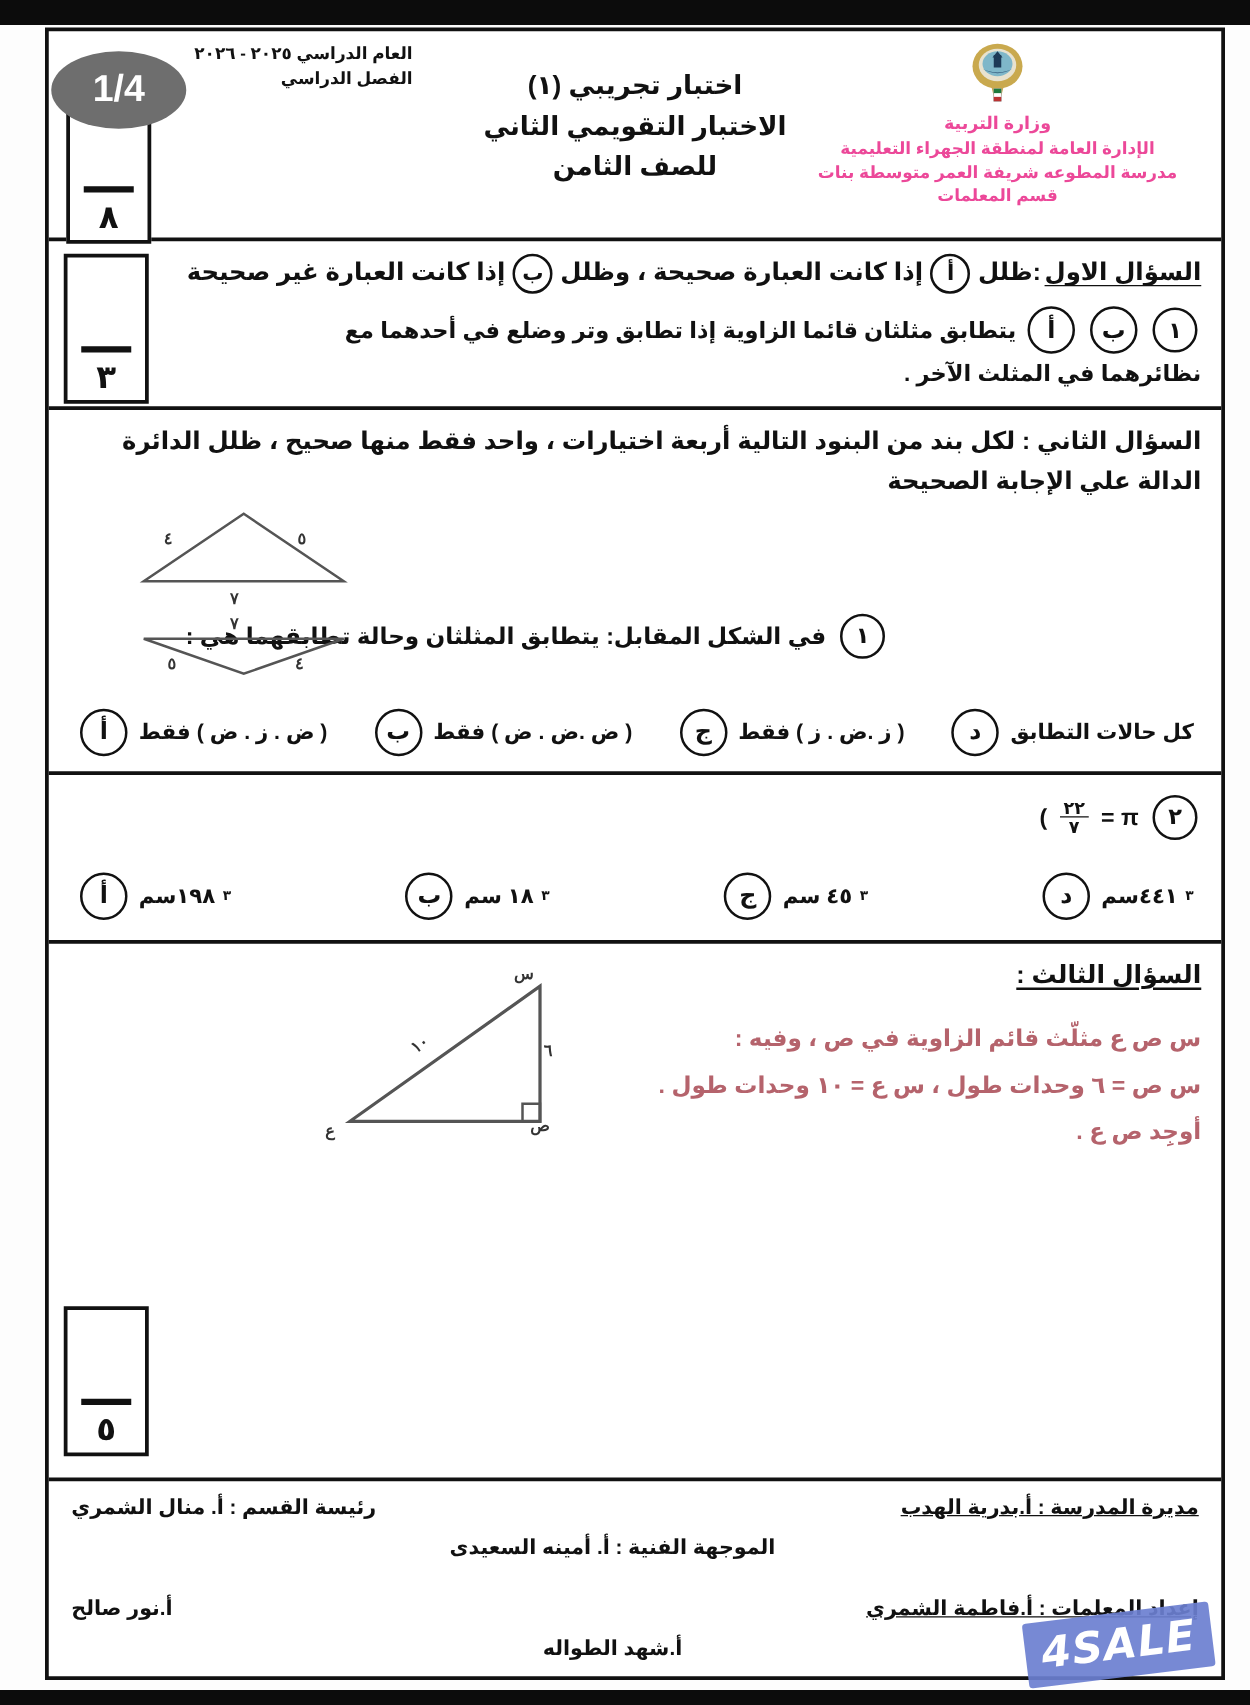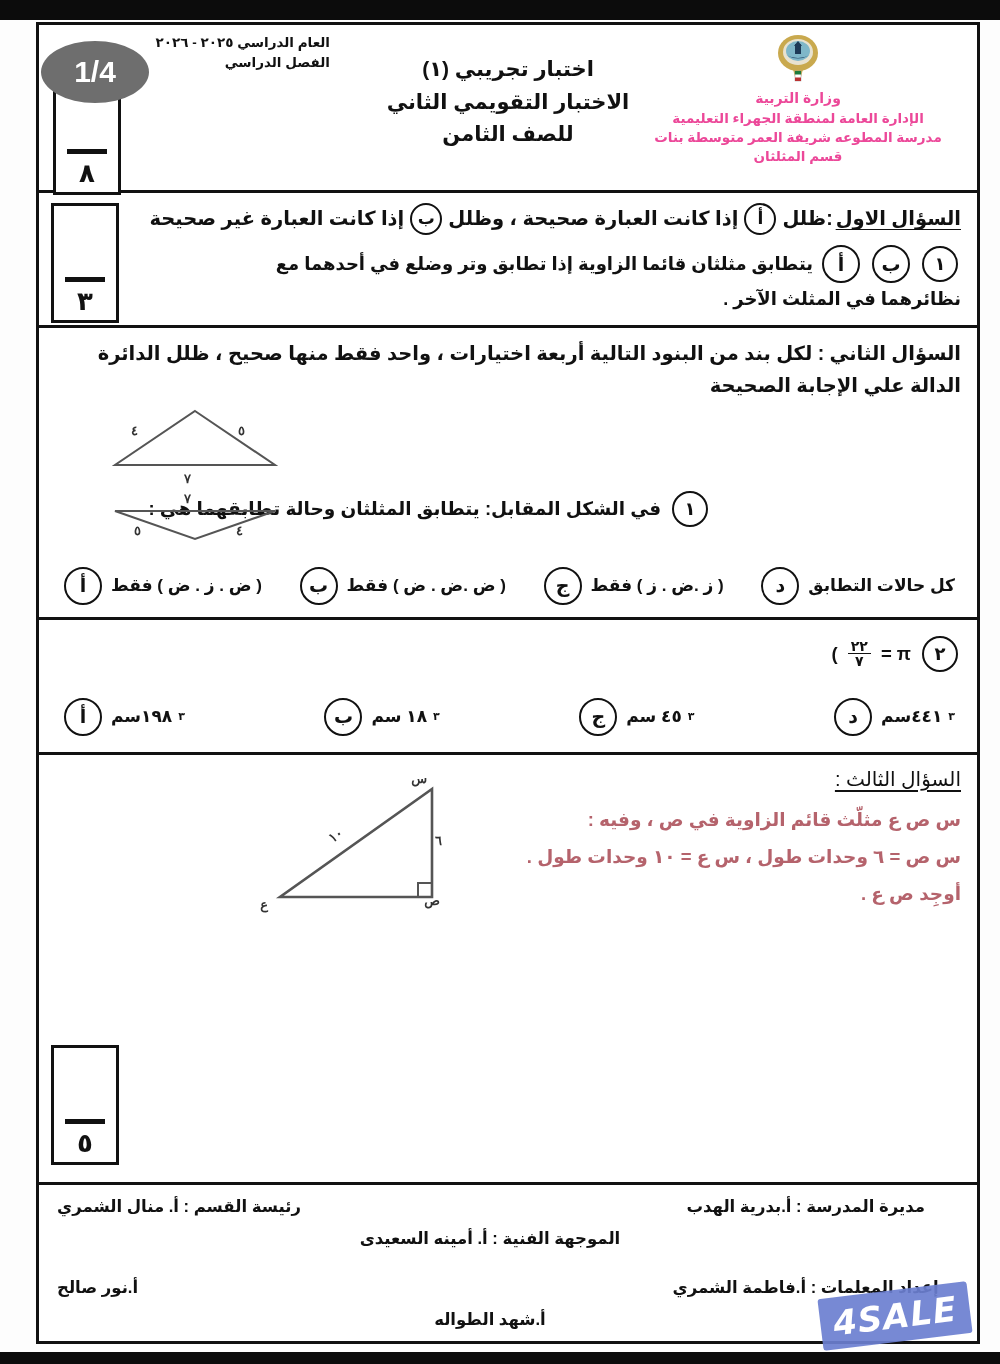--- a/index.html
+++ b/index.html
@@ -79,33 +79,33 @@
   .choice{display:flex;align-items:center;gap:6px;font-size:17px;font-weight:bold;color:#111;white-space:nowrap;}
 
   .frac{display:inline-flex;flex-direction:column;align-items:center;
     vertical-align:middle;font-size:14px;line-height:1.05;margin:0 8px;font-weight:bold;}
   .frac .num{border-bottom:1.6px solid #111;padding:0 3px;}
   .sup{font-size:11px;vertical-align:super;}
 
   
   .q3band{position:relative;height:430px;border-bottom:3px solid #111;box-sizing:border-box;}
   .q3-text{position:absolute;right:16px;top:12px;width:470px;text-align:right;color:#b4626b;}
-  .q3-title{font-size:20px;font-weight:normal;color:#111;text-decoration:underline;
-    text-underline-offset:4px;margin-bottom:10px;}
+  .q3-title{font-size:20px;font-weight:bold;color:#111;text-decoration:underline;
+    text-underline-offset:4px;margin-bottom:20px;}
   .q3-text .l{font-size:18.5px;font-weight:bold;line-height:2.0;color:#b5636c;}
   .q3-fig{position:absolute;left:205px;top:14px;}
   .sb-q3{position:absolute;left:12px;top:290px;}
 
   
   .footer{position:relative;height:96px;padding:10px 18px 0 18px;box-sizing:border-box;}
   .frow{display:flex;justify-content:space-between;align-items:flex-start;
     font-size:16.5px;font-weight:bold;color:#111;line-height:1.4;}
   .frow.second{margin-top:26px;}
   .fcell{white-space:nowrap;}
-  .fcell.c1{flex:0 0 34%;text-align:center;}
+  .fcell.c1{flex:0 0 34%;text-align:right;text-decoration:underline;}
   .fcell.c2{flex:0 0 32%;text-align:center;margin-top:32px;}
   .fcell.c3{flex:0 0 30%;text-align:left;}
 
   .watermark{
     position:absolute;left:820px;top:1290px;width:150px;height:52px;z-index:9;
     transform:rotate(-7deg);
   }
   .wm-bg{position:absolute;inset:0;background:#6b7fd0;border-radius:3px;opacity:.92;}
   .wm-txt{position:absolute;inset:0;display:flex;align-items:center;justify-content:center;
     color:#fff;font-size:34px;font-weight:bold;font-style:italic;letter-spacing:1px;
@@ -132,21 +132,21 @@
         <rect x="20" y="13" width="6" height="10" fill="#1d3a57"></rect>
         <path d="M23 10 l4 5 h-8z" fill="#1d3a57"></path>
         <path d="M17 34 q6 7 12 0 l-3 12 h-6z" fill="#c9a94e"></path>
         <rect x="20" y="40" width="6" height="10" fill="#fff" stroke="#9a9a9a" stroke-width=".5"></rect>
         <rect x="20" y="40" width="6" height="3.5" fill="#1d7a3c"></rect>
         <rect x="20" y="46.5" width="6" height="3.5" fill="#b33"></rect>
       </svg>
       <div class="ln ln1">وزارة     التربية</div>
       <div class="ln wide">الإدارة العامة لمنطقة الجهراء التعليمية</div>
       <div class="ln wide">مدرسة المطوعه شريفة العمر متوسطة بنات</div>
-      <div class="ln">قسم المثلثان</div>
+      <div class="ln">قسم المعلمات</div>
     </div>
 
     <div class="hdr-center">
       <div>اختبار تجريبي (١)</div>
       <div>الاختبار التقويمي الثاني</div>
       <div>للصف الثامن</div>
     </div>
 
     <div class="hdr-left">
       <div class="yearblock">

